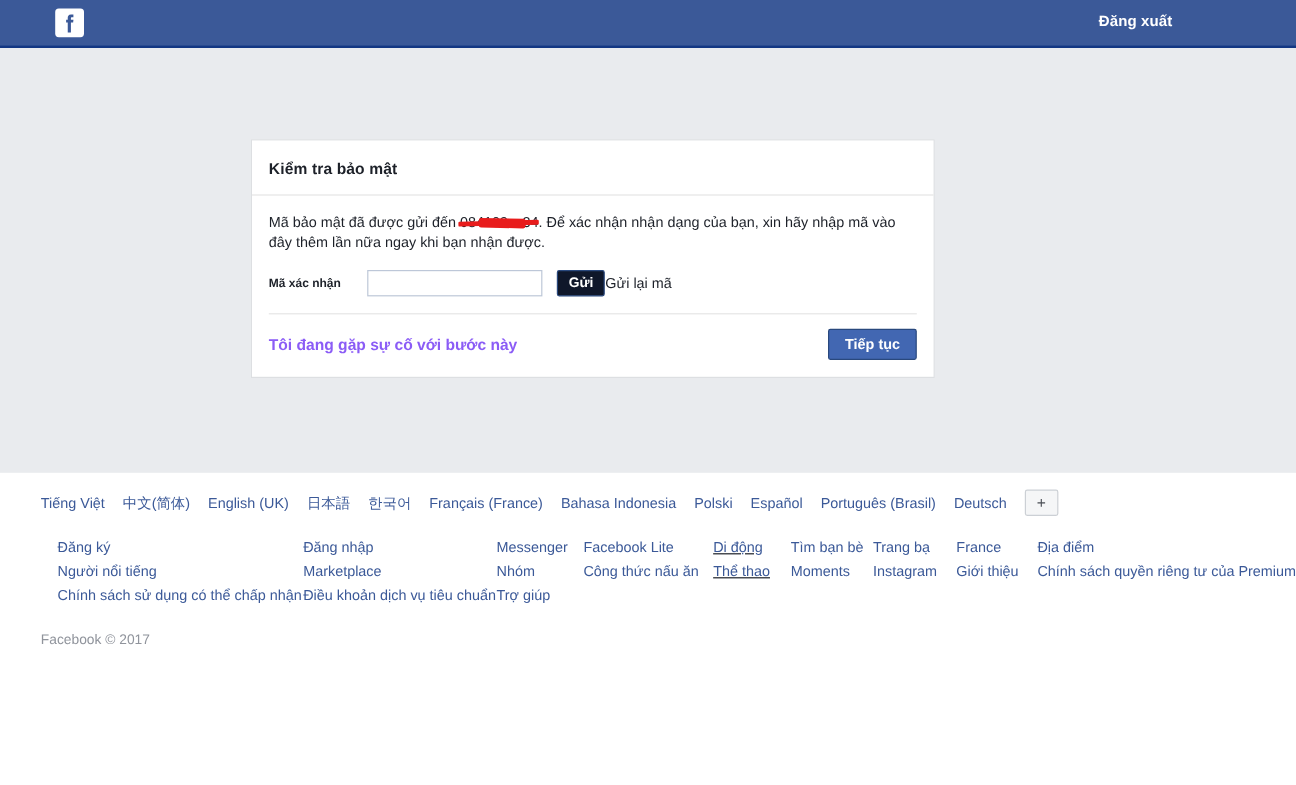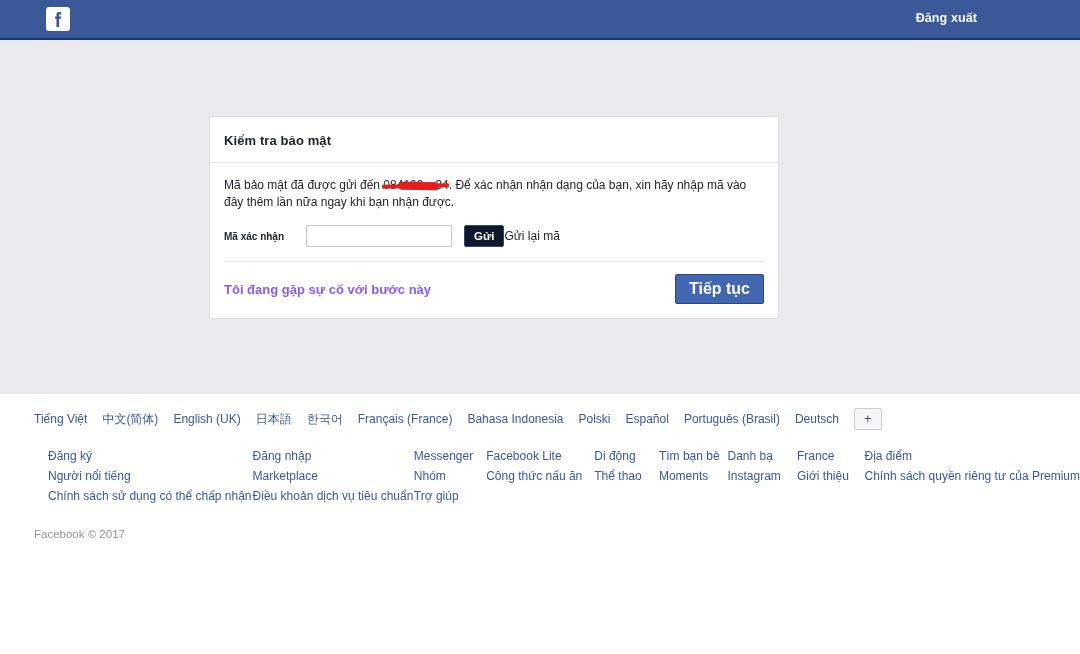--- a/index.html
+++ b/index.html
@@ -173,21 +173,21 @@
     color: #8b5cf6;
     text-decoration: none;
     cursor: pointer;
     font-weight: bold;
   }
   .btn-continue {
     background: #4267b2;
     border: 1px solid #29487d;
     color: #ffffff;
     font-family: "Liberation Sans", sans-serif;
-    font-size: 16px;
+    font-size: 12px;
     font-weight: bold;
     padding: 5px 13px;
     border-radius: 2px;
     cursor: pointer;
   }
 
   
   .footer {
     background: #ffffff;
     padding: 14px 0 0 0;
@@ -318,30 +318,30 @@
       </div>
       <div class="links-col" style="width: 75px;">
         <a class="footer-link" href="#">Messenger</a>
         <a class="footer-link" href="#">Nhóm</a>
         <a class="footer-link" href="#">Trợ giúp</a>
       </div>
       <div class="links-col" style="width: 112px;">
         <a class="footer-link" href="#">Facebook Lite</a>
         <a class="footer-link" href="#">Công thức nấu ăn</a>
       </div>
-      <div class="links-col" style="width: 67px;">
+      <div class="links-col" style="width: 67px; text-decoration: underline;">
         <a class="footer-link" href="#">Di động</a>
         <a class="footer-link" href="#">Thể thao</a>
       </div>
       <div class="links-col" style="width: 71px;">
         <a class="footer-link" href="#">Tìm bạn bè</a>
         <a class="footer-link" href="#">Moments</a>
       </div>
       <div class="links-col" style="width: 72px;">
-        <a class="footer-link" href="#">Danh bạ</a>
+        <a class="footer-link" href="#">Trang bạ</a>
         <a class="footer-link" href="#">Instagram</a>
       </div>
       <div class="links-col" style="width: 70px;">
         <a class="footer-link" href="#">France</a>
         <a class="footer-link" href="#">Giới thiệu</a>
       </div>
       <div class="links-col" style="width: 220px;">
         <a class="footer-link" href="#">Địa điểm</a>
         <a class="footer-link" href="#">Chính sách quyền riêng tư của Premium</a>
       </div>

